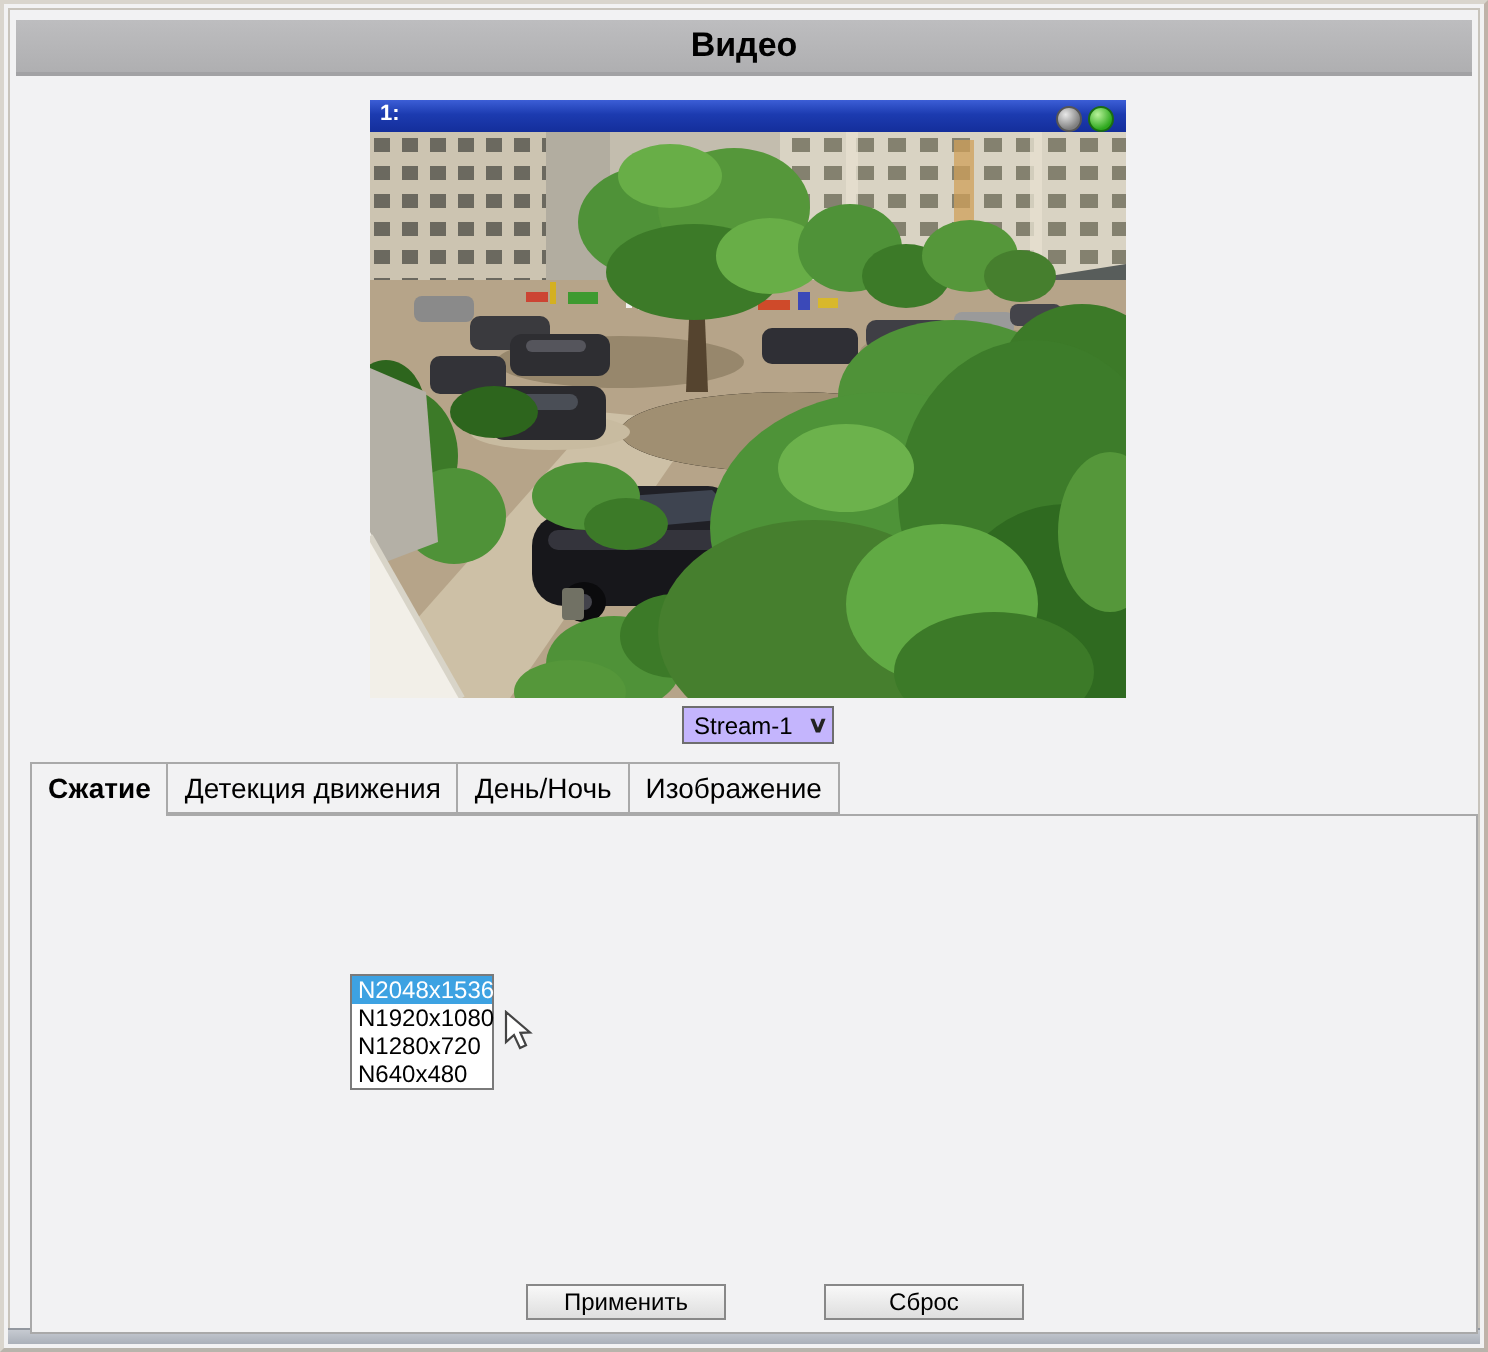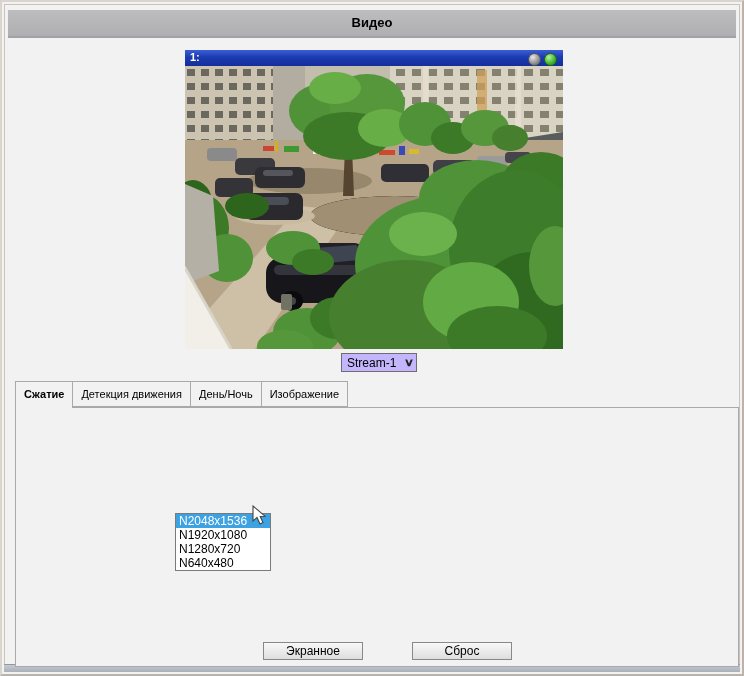--- a/index.html
+++ b/index.html
@@ -5,55 +5,55 @@
   html,body{margin:0;padding:0;background:#888;}
   .page{position:relative;width:744px;height:676px;background:#f2f2f3;
         box-sizing:border-box;border:2px solid #d9d5cd;border-right-color:#bfb3a9;border-bottom-color:#b8b4ac;
         font-family:"Liberation Sans",sans-serif;color:#000;overflow:hidden;}
   .inner{position:absolute;left:2px;top:2px;right:2px;bottom:9px;border:1px solid #c8c4bc;background:#f2f2f3;}
   .bottom-strip{position:absolute;left:2px;right:2px;bottom:2px;height:7px;
         background:linear-gradient(#c6cad1,#aab0b9);border-top:1px solid #93989f;}
   
   .titlebar{position:absolute;left:3px;right:3px;top:5px;height:26px;text-align:center;
         background:linear-gradient(#bdbdbf,#afafb1);border-bottom:2px solid #a2a2a4;
-        font-size:13px;font-weight:bold;line-height:26px;}
+        font-size:17px;font-weight:bold;line-height:26px;}
   
   .vplayer{position:absolute;left:180px;top:45px;width:378px;height:299px;}
   .vtitle{position:relative;height:16px;background:linear-gradient(#3c5ed6 0%,#1c3bb0 45%,#142e9b 100%);}
   .vtitle .chan{position:absolute;left:5px;top:1px;color:#fff;font-weight:bold;font-size:11px;}
   .sphere{position:absolute;top:3px;width:11px;height:11px;border-radius:50%;}
   .sphere.gray{right:22px;background:radial-gradient(circle at 35% 30%,#e8e8e8,#7f7f7f 70%);border:1px solid #555;}
   .sphere.green{right:6px;background:radial-gradient(circle at 35% 30%,#b8f29a,#2ea81e 70%);border:1px solid #1a6d12;}
   .vframe{position:relative;width:378px;height:283px;overflow:hidden;background:#b6a489;}
   
   .sel{position:absolute;box-sizing:border-box;height:19px;background:#c4b5fd;border:1px solid #6e6e6e;
        font-size:12px;display:flex;align-items:center;padding:0 3px 0 5px;white-space:nowrap;overflow:hidden;}
   .sel .sv{flex:1 1 auto;overflow:hidden;}
   .sel .chev{flex:0 0 auto;font-size:11px;font-weight:bold;color:#222;margin-left:4px;transform:scaleX(1.3);}
   
   .stream-sel{left:336px;top:348px;width:76px;}
   
   .tabs{position:absolute;left:10px;top:376px;display:flex;align-items:flex-start;z-index:4;}
-  .tab{box-sizing:border-box;height:26px;line-height:25px;padding:0 8px;font-size:11px;background:#f2f2f3;
+  .tab{box-sizing:border-box;height:26px;line-height:25px;padding:0 8px;font-size:14px;background:#f2f2f3;
        border:1px solid #a9a9a9;margin-right:-1px;white-space:nowrap;}
   .tab.active{height:27px;border-bottom:none;font-weight:bold;z-index:6;position:relative;}
   
   .contentbox{position:absolute;left:10px;top:402px;width:724px;height:260px;box-sizing:border-box;
        border:1px solid #a9a9a9;background:#f2f2f3;z-index:1;}
   
   .panel{position:absolute;box-sizing:border-box;width:356px;border:1px solid #9a9a9a;background:#f3f3f4;}
   .panel.p1{left:14px;top:410px;height:219px;}
   .panel.p2{left:378px;top:410px;height:203px;}
   .phead{position:absolute;left:1px;right:1px;top:1px;height:19px;background:linear-gradient(#3a7ad0,#2a66b8);
        border:1px solid #1f57a5;box-sizing:border-box;color:#fff;font-weight:bold;font-size:12px;
        text-align:center;line-height:17px;}
   .lbl{position:absolute;left:2px;width:150px;text-align:right;font-size:13px;line-height:1.12;}
   .lbl.narrow{left:32px;width:120px;}
   
-  .listbox{position:absolute;left:170px;top:508px;width:96px;box-sizing:border-box;background:#fff;
+  .listbox{position:absolute;left:170px;top:482px;width:72px;box-sizing:border-box;background:#fff;
        border:1px solid #7a7a7a;z-index:20;font-size:12px;}
   .opt{height:14px;line-height:14px;padding-left:3px;white-space:nowrap;}
   .opt.hl{background:#3da2e2;color:#fff;}
   
   .cursor{position:absolute;left:247px;top:500px;z-index:30;}
   
   .btn{position:absolute;top:637px;width:100px;height:18px;box-sizing:border-box;border:1px solid #888;
        background:linear-gradient(#f8f8f8,#dedede);font-size:12px;text-align:center;line-height:16px;z-index:3;}
   .btn.apply{left:258px;}
   .btn.reset{left:407px;}
@@ -296,18 +296,18 @@
         <span class="chev">∨</span>
       </div>
 
       <div class="lbl" style="top:187px">Битрейт</div>
       <div class="sel" style="left:158px;top:183px;width:62px">
         <span class="sv">2M</span>
         <span class="chev">∨</span>
       </div>
     </div>
 
-    <div class="btn apply">Экранное</div>
+    <div class="btn apply">Применить</div>
     <div class="btn reset">Сброс</div>
 
   </div>
   <div class="bottom-strip"></div>
 </div>
 
 </body></html>

